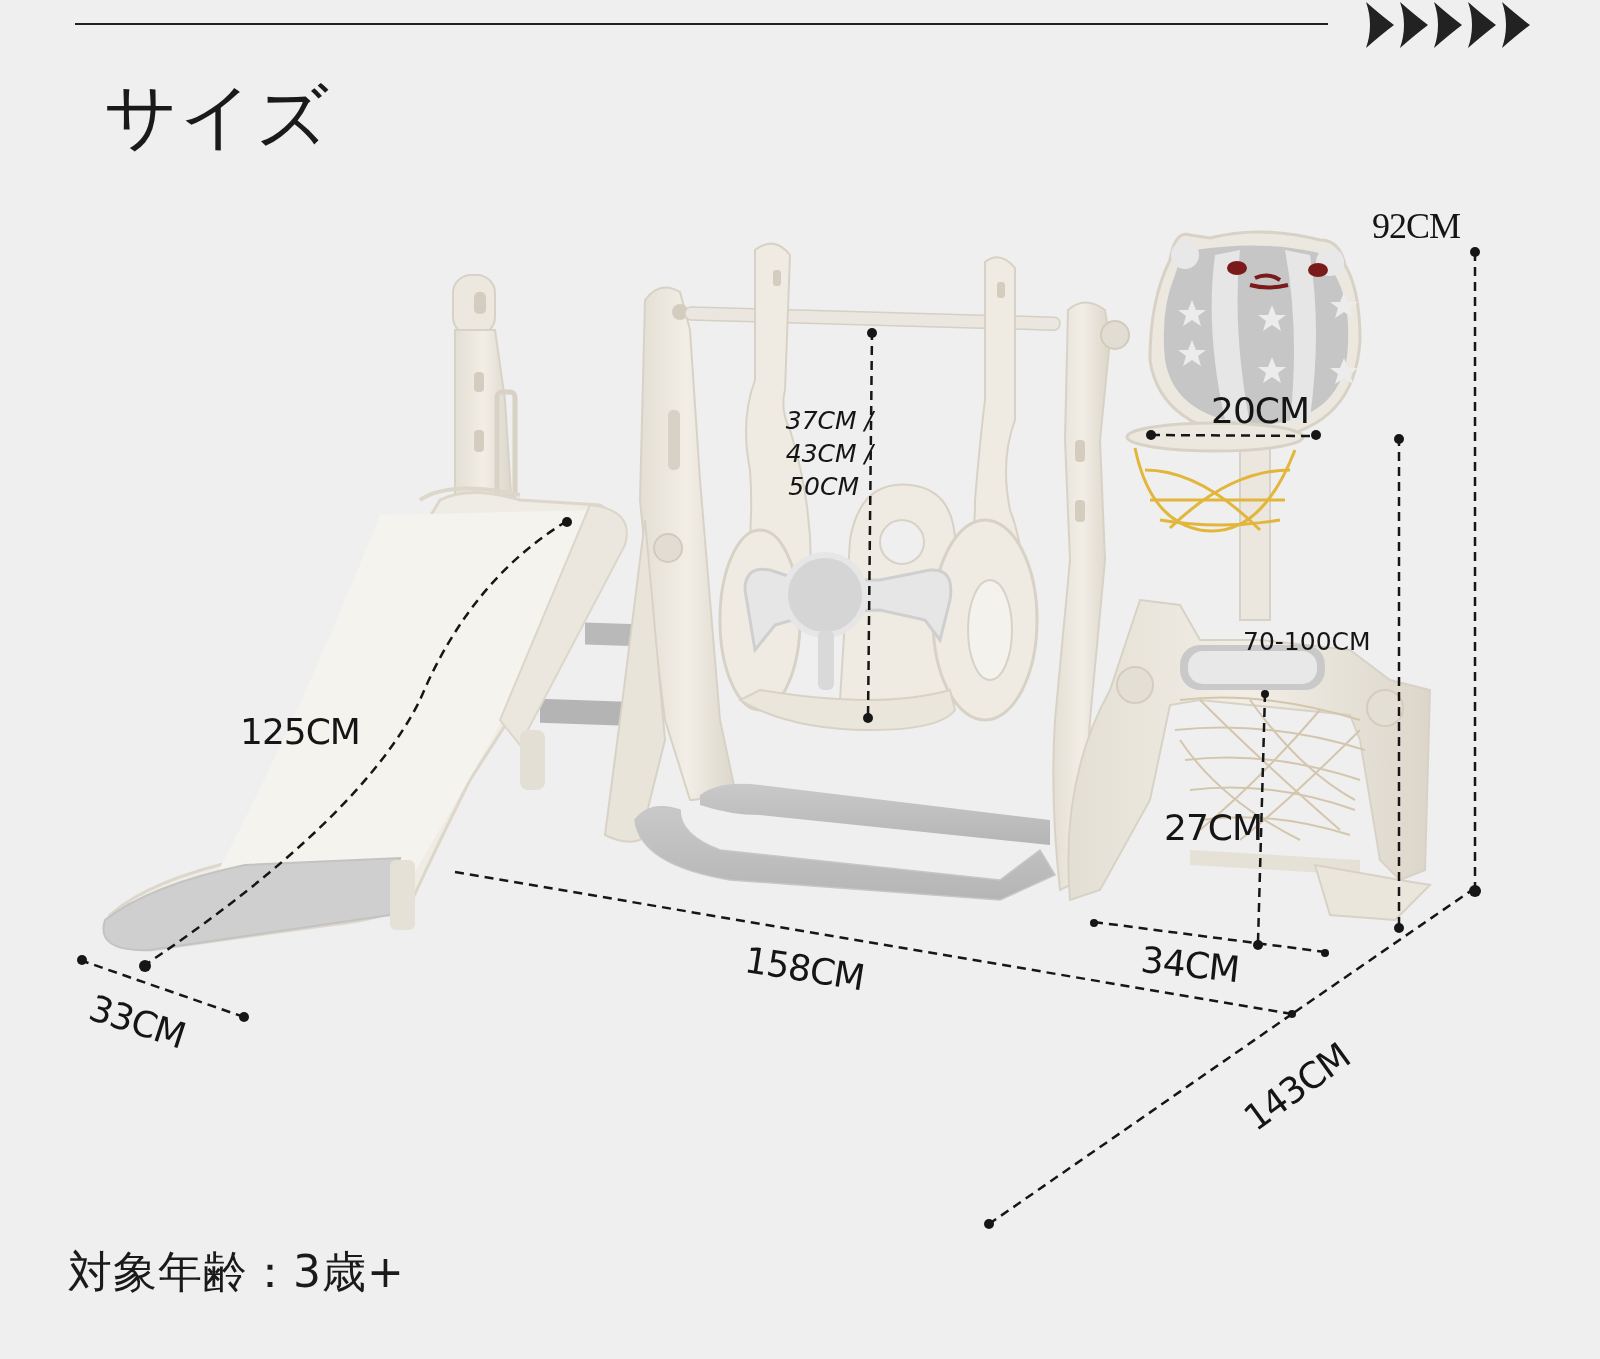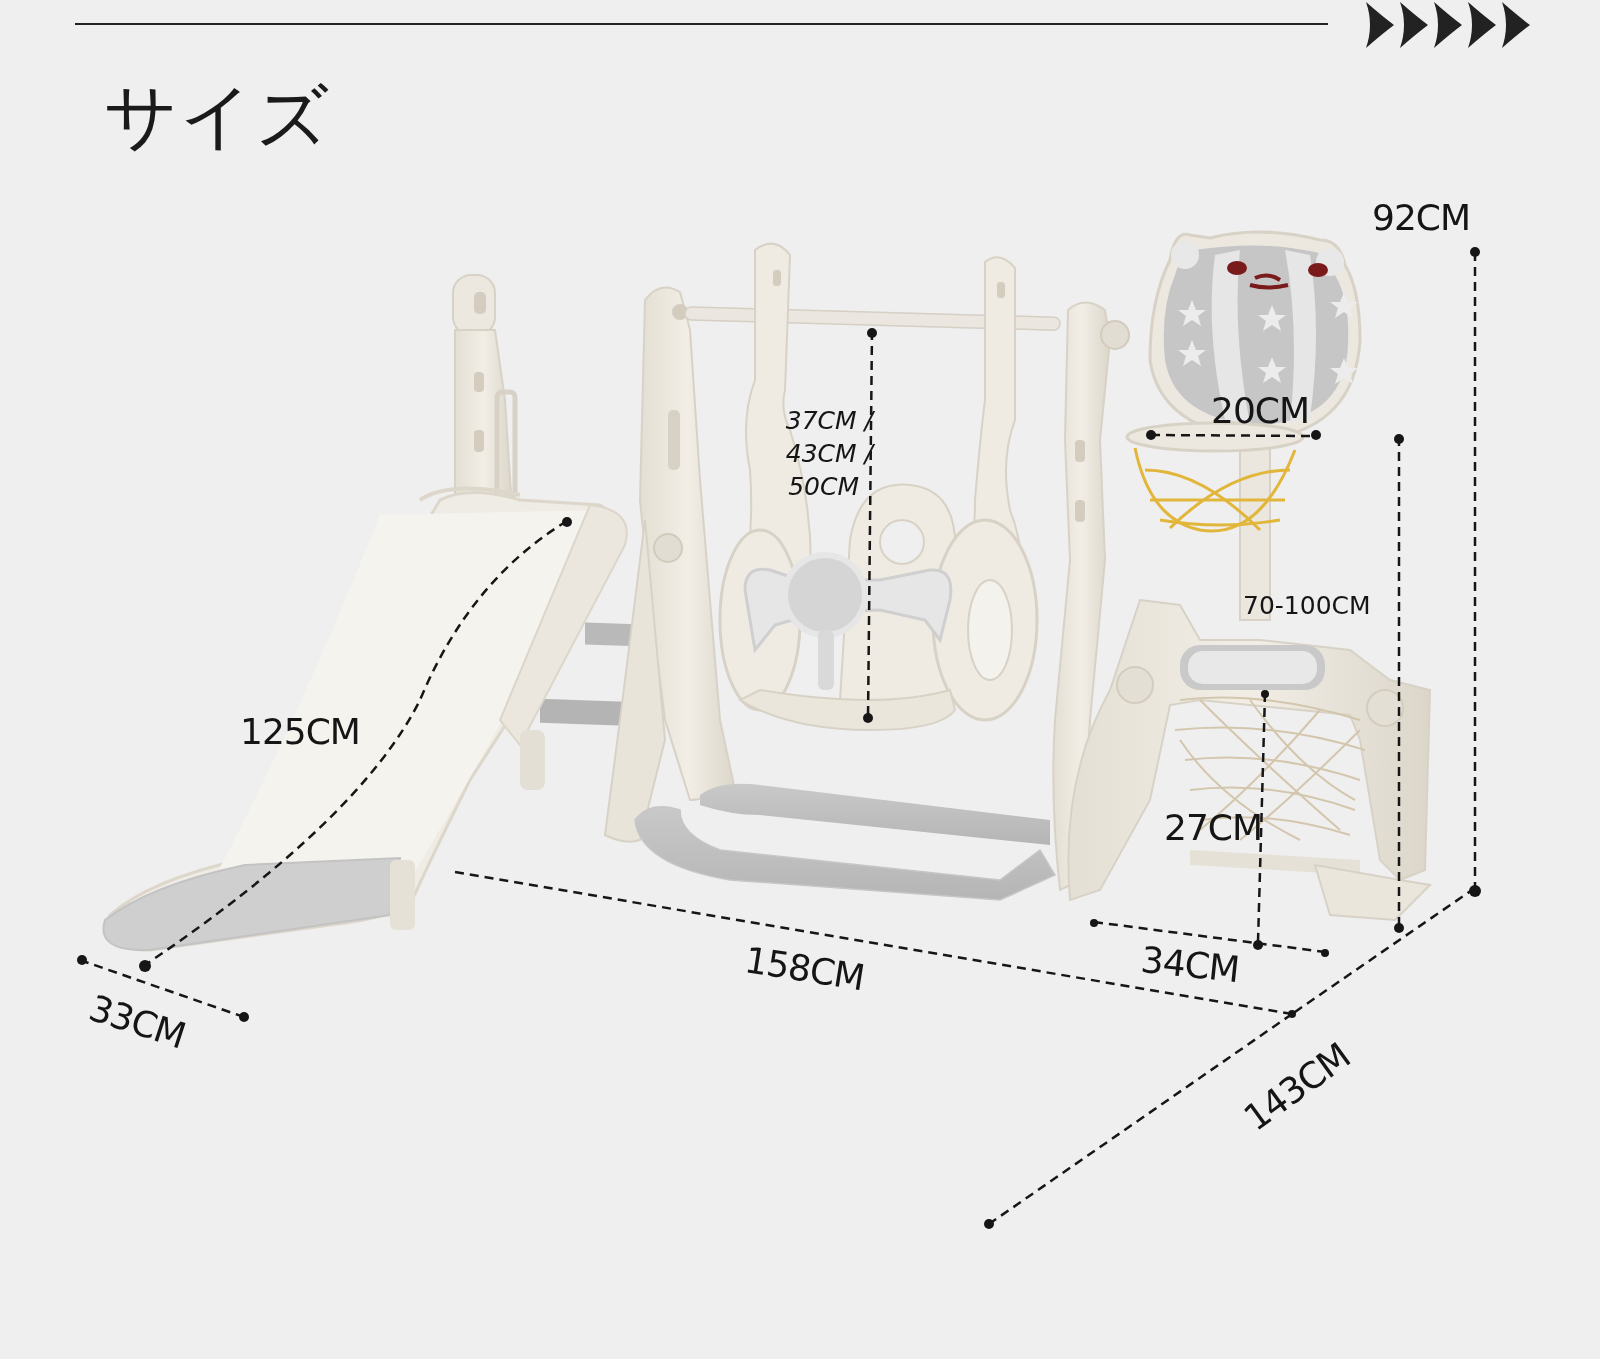--- a/index.html
+++ b/index.html
@@ -23,21 +23,21 @@
   }
   .age {
     position: absolute; left: 68px; top: 1250px;
     font-size: 44px; font-weight: 400; line-height: 1; letter-spacing: 1px;
   }
   .product-svg { position: absolute; left: 0; top: 0; }
   .dim {
     position: absolute; font-size: 36px; line-height: 1; color: #151515;
     white-space: nowrap; letter-spacing: -1px;
   }
-  .dim.small { font-size: 25px; letter-spacing: 0; }
+  .dim.small { font-size: 25px; letter-spacing: 0; margin-top: 36px; }
   .dim.swing {
     font-size: 25px; text-align: right; line-height: 1.32; letter-spacing: 0;
   }
   .dim.swing span { display: block; font-style: italic; }
 </style>
 </head>
 <body>
 
 <div class="stage">
 
@@ -210,31 +210,32 @@
       <circle cx="145" cy="966" r="6"></circle>
       <circle cx="82" cy="960" r="5"></circle>
       <circle cx="244" cy="1017" r="5"></circle>
       <circle cx="1094" cy="923" r="4"></circle>
       <circle cx="1325" cy="953" r="4"></circle>
       <circle cx="1292" cy="1014" r="4"></circle>
       <circle cx="989" cy="1224" r="5"></circle>
     </g>
   </svg>
 
-  <div class="dim" style="left:1372px; top:200px;">92CM</div>
+  <div class="dim" style="left:1372px; top:208px;font-family:Liberation Serif, serif;">92CM</div>
 
   <div class="dim swing" style="left:770px; top:404px; width:103px;">
     <span>37CM /</span>
     <span>43CM /</span>
     <span style="text-align:right; padding-right:14px;">50CM</span>
   </div>
 
   <div class="dim" style="left:1190px; top:393px;margin-left:21px;">20CM</div>
   <div class="dim small" style="left:1243px; top:593px;">70-100CM</div>
   <div class="dim" style="left:240px; top:714px;">125CM</div>
   <div class="dim" style="left:1140px; top:810px;margin-left:24px;">27CM</div>
 
   <div class="dim" style="left:748px; top:942px; transform: rotate(9deg); transform-origin: left top;">158CM</div>
   <div class="dim" style="left:1143px; top:942px; transform: rotate(6deg); transform-origin: left top;">34CM</div>
   <div class="dim" style="left:96px; top:990px; transform: rotate(18deg); transform-origin: left top;">33CM</div>
   <div class="dim" style="left:1238px; top:1108px; transform: rotate(-36deg); transform-origin: left top;">143CM</div>
 
+  <div class="age">対象年齢：3歳+</div>
 </div>
 
 </body></html>

